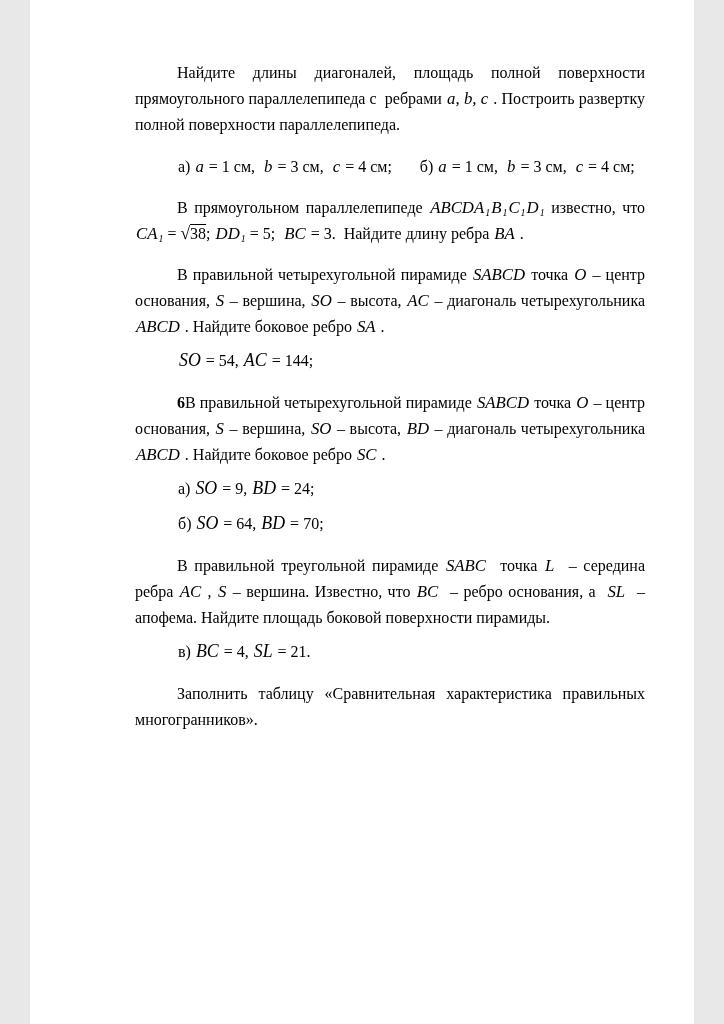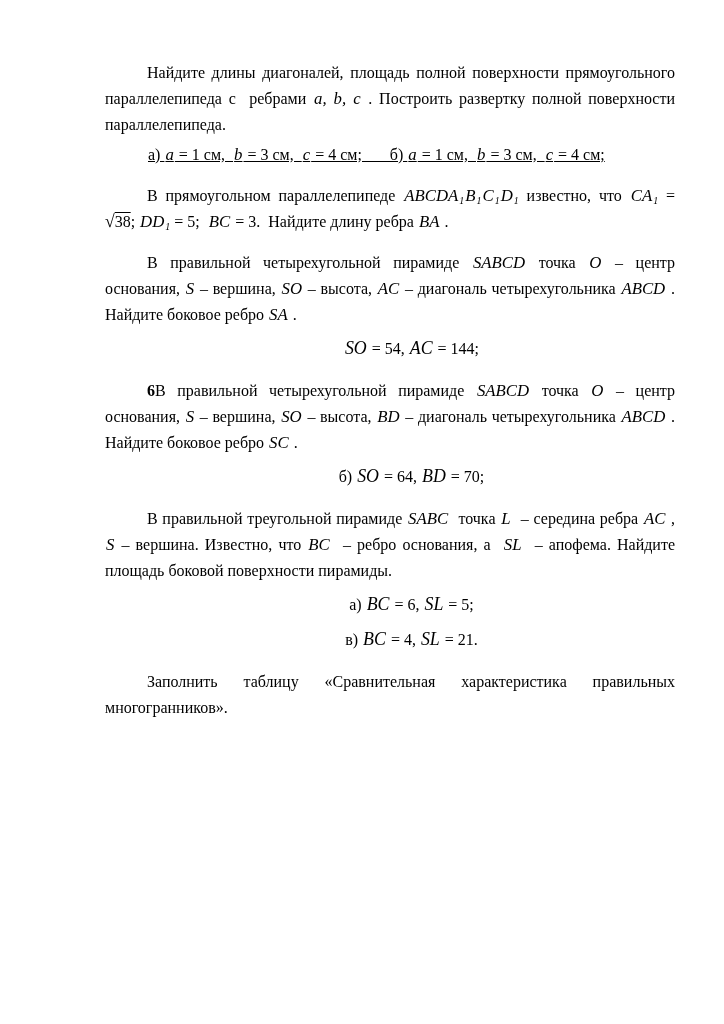--- a/index.html
+++ b/index.html
@@ -2,21 +2,21 @@
 <html lang="ru"><head>
 <meta charset="utf-8">
 <style>
   html, body {
     margin: 0;
     padding: 0;
     background: #e8e8e8;
   }
   .page {
     position: relative;
-    width: 724px;
+    width: 664px;
     height: 1024px;
     margin: 0 auto;
     background: #ffffff;
     box-sizing: border-box;
     padding: 60px 49px 0 105px;
     font-family: "Liberation Serif", "DejaVu Serif", serif;
     color: #000000;
     overflow: hidden;
   }
   .block {
@@ -27,29 +27,27 @@
   .block.statement {
     text-align: justify;
     text-indent: 42px;
     margin-top: 15px;
   }
   .block.statement:first-child {
     margin-top: 0;
   }
   .block.item {
     margin-left: 43px;
-    margin-top: 4px;
-    text-decoration: underline;
+    margin-top: 16px;
   }
   .block.eq {
     margin-left: 43px;
     margin-top: 6px;
     font-size: 17px;
     line-height: 28px;
-    text-align: center;
   }
   .block.eq .run.text { font-size: 16px; }
   .block.note {
   }
   .run.text { font-style: normal; }
   .run.math {
     font-style: italic;
     font-size: 1.05em;
     padding: 0 1px;
   }
@@ -79,19 +77,19 @@
 <body>
 
 <div class="page">
   <div>
       <p class="block statement"><span class="run text">Найдите длины диагоналей, площадь полной поверхности прямоугольного параллелепипеда с&nbsp; ребрами </span><span class="run math">a, b, c</span><span class="run text"> . Построить развертку полной поверхности параллелепипеда.</span></p>
       <p class="block item"><span class="run text">а) </span><span class="run math">a</span><span class="run text"> = 1 см,&nbsp; </span><span class="run math">b</span><span class="run text"> = 3 см,&nbsp; </span><span class="run math">c</span><span class="run text"> = 4 см;&nbsp;&nbsp;&nbsp;&nbsp;&nbsp;&nbsp; б) </span><span class="run math">a</span><span class="run text"> = 1 см,&nbsp; </span><span class="run math">b</span><span class="run text"> = 3 см,&nbsp; </span><span class="run math">c</span><span class="run text"> = 4 см;</span></p>
       <p class="block statement"><span class="run text">В прямоугольном параллелепипеде </span><span class="run math">ABCDA</span><sub class="run math">1</sub><span class="run math">B</span><sub class="run math">1</sub><span class="run math">C</span><sub class="run math">1</sub><span class="run math">D</span><sub class="run math">1</sub><span class="run text"> известно, что </span><span class="run math">CA</span><sub class="run math">1</sub><span class="run text"> = </span><span class="run sqrt"><span class="rad">√</span><span class="radicand">38</span></span><span class="run text">; </span><span class="run math">DD</span><sub class="run math">1</sub><span class="run text"> = 5;&nbsp; </span><span class="run math">BC</span><span class="run text"> = 3.&nbsp; Найдите длину ребра </span><span class="run math">BA</span><span class="run text"> .</span></p>
       <p class="block statement"><span class="run text">В правильной четырехугольной пирамиде </span><span class="run math">SABCD</span><span class="run text"> точка </span><span class="run math">O</span><span class="run text"> – центр основания, </span><span class="run math">S</span><span class="run text"> – вершина, </span><span class="run math">SO</span><span class="run text"> – высота, </span><span class="run math">AC</span><span class="run text"> – диагональ четырехугольника </span><span class="run math">ABCD</span><span class="run text"> . Найдите боковое ребро </span><span class="run math">SA</span><span class="run text"> .</span></p>
       <p class="block eq"><span class="run math">SO</span><span class="run text"> = 54, </span><span class="run math">AC</span><span class="run text"> = 144;</span></p>
       <p class="block statement"><span class="run bold">6</span><span class="run text">В правильной четырехугольной пирамиде </span><span class="run math">SABCD</span><span class="run text"> точка </span><span class="run math">O</span><span class="run text"> – центр основания, </span><span class="run math">S</span><span class="run text"> – вершина, </span><span class="run math">SO</span><span class="run text"> – высота, </span><span class="run math">BD</span><span class="run text"> – диагональ четырехугольника </span><span class="run math">ABCD</span><span class="run text"> . Найдите боковое ребро </span><span class="run math">SC</span><span class="run text"> .</span></p>
+      <p class="block eq"><span class="run text">а) </span><span class="run math">SO</span><span class="run text"> = 9, </span><span class="run math">BD</span><span class="run text"> = 24;</span></p>
       <p class="block eq"><span class="run text">б) </span><span class="run math">SO</span><span class="run text"> = 64, </span><span class="run math">BD</span><span class="run text"> = 70;</span></p>
       <p class="block statement"><span class="run text">В правильной треугольной пирамиде </span><span class="run math">SABC</span><span class="run text">&nbsp; точка </span><span class="run math">L</span><span class="run text">&nbsp; – середина ребра </span><span class="run math">AC</span><span class="run text"> , </span><span class="run math">S</span><span class="run text"> – вершина. Известно, что </span><span class="run math">BC</span><span class="run text">&nbsp; – ребро основания, а&nbsp; </span><span class="run math">SL</span><span class="run text">&nbsp; – апофема. Найдите площадь боковой поверхности пирамиды.</span></p>
-      <p class="block eq"><span class="run text">а) </span><span class="run math">BC</span><span class="run text"> = 6, </span><span class="run math">SL</span><span class="run text"> = 5;</span></p>
       <p class="block eq"><span class="run text">в) </span><span class="run math">BC</span><span class="run text"> = 4, </span><span class="run math">SL</span><span class="run text"> = 21.</span></p>
       <p class="block statement note"><span class="run text">Заполнить таблицу «Сравнительная характеристика правильных многогранников».</span></p>
     </div>
 </div>
 
 </body></html>

